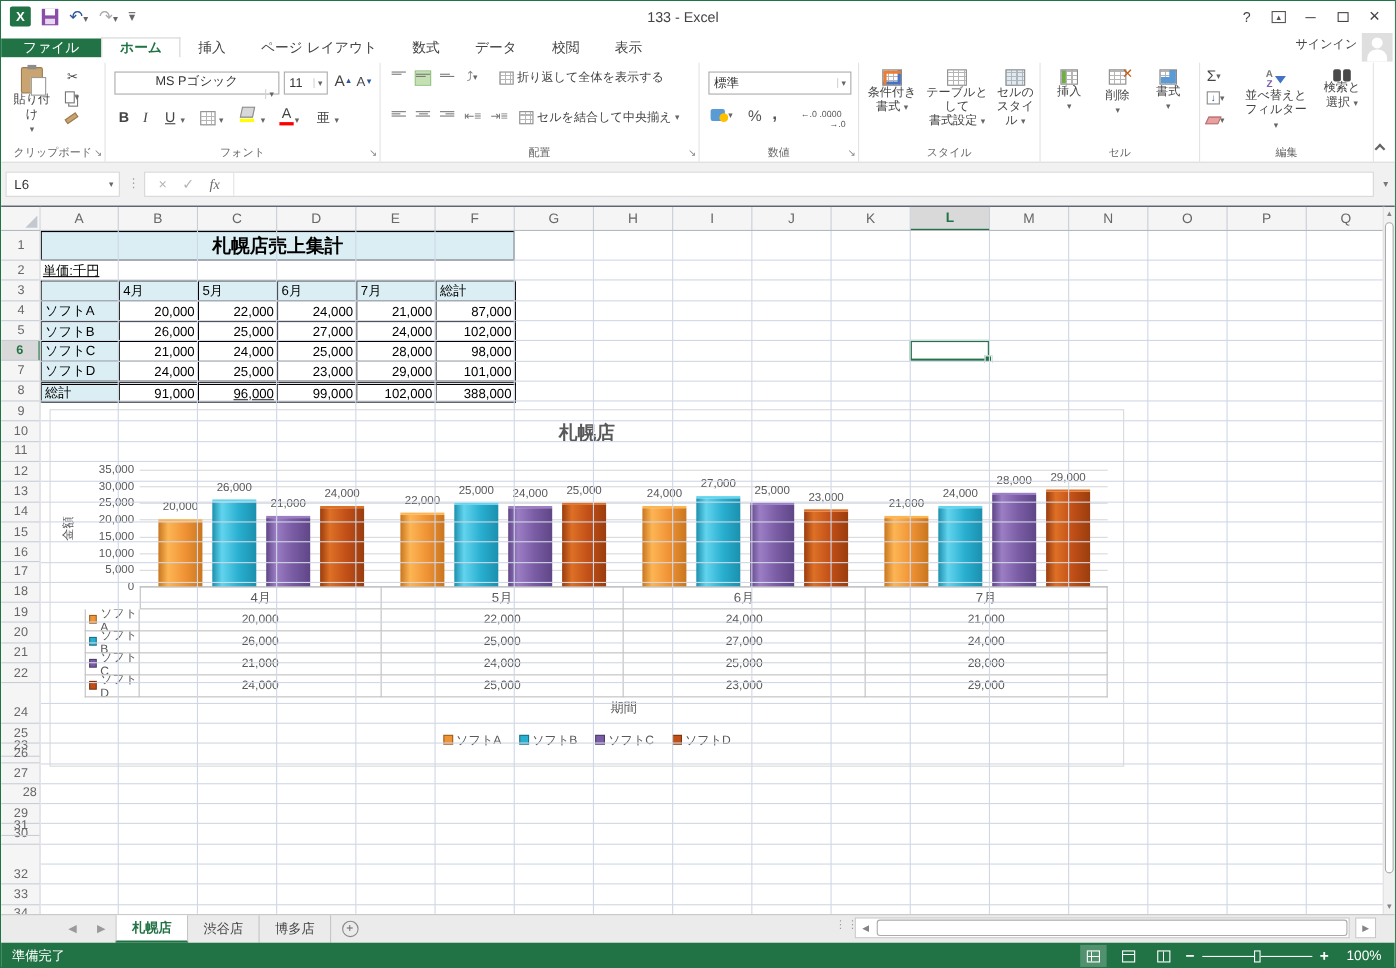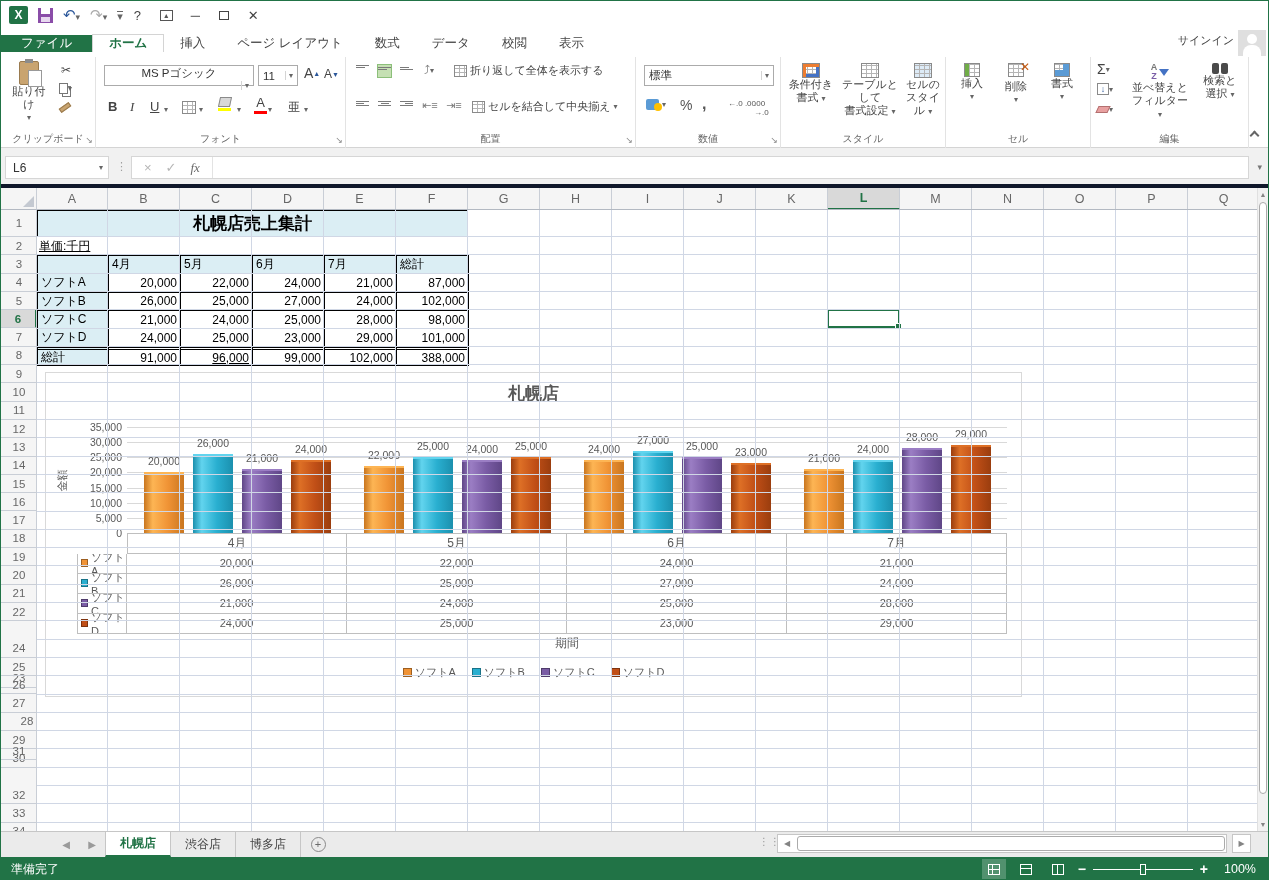--- a/index.html
+++ b/index.html
@@ -52,21 +52,21 @@
   .colorbar{display:block;width:13px;height:3px;margin-top:1px;}
   .valign-ico{width:13px;height:12px;display:flex;flex-direction:column;gap:1px;}
   .valign-ico i{display:block;height:1px;background:#7A7A7A;}
   .hl{background:#C5E0B3;outline:1px solid #8CBF7A;}
   .funnel{width:0;height:0;border-left:5px solid transparent;border-right:5px solid transparent;border-top:7px solid #4472C4;}
   .binoc{width:16px;height:11px;position:relative;}
   .binoc:before,.binoc:after{content:"";position:absolute;top:0;width:7px;height:11px;background:#4A4A4A;border-radius:2px;}
   .binoc:before{left:0;} .binoc:after{right:0;}
   .collapse-chev{position:absolute;right:10px;bottom:8px;width:7px;height:7px;border-left:2px solid #666;border-top:2px solid #666;transform:rotate(45deg);}
   
-  #fbar{position:absolute;left:0;top:147px;width:100%;height:40px;background:#F1F1F1;border-bottom:4px solid #0f172a;}
+  #fbar{position:absolute;left:0;top:147px;width:100%;height:40px;background:#F1F1F1;border-bottom:1px solid #0f172a;}
   #namebox{position:absolute;left:4px;top:8px;width:104px;height:23px;background:#fff;border:1px solid #D6D6D6;display:flex;align-items:center;font-size:12px;color:#333;padding-left:7px;}
   #namebox .dd{margin-left:auto;padding:0 5px;color:#666;}
   #fdots{position:absolute;left:115px;top:12px;color:#A0A0A0;font-size:11px;letter-spacing:0;}
   #fxwrap{position:absolute;left:130px;top:8px;width:1118px;height:23px;background:#fff;border:1px solid #D6D6D6;display:flex;align-items:center;}
   #fxbtns{display:flex;align-items:center;gap:14px;padding:0 12px;border-right:1px solid #E3E3E3;height:100%;}
   #fxbtns .gray{color:#B5B5B5;font-size:13px;}
   .fx{font-family:"Liberation Serif",serif;font-style:italic;color:#6A6A6A;font-size:13px;}
   #fvalue{flex:1;font-size:12px;color:#333;padding-left:6px;}
   #fexpand{position:absolute;right:6px;top:14px;color:#777;font-size:9px;}
   
@@ -149,20 +149,21 @@
 <div id="app">
 
   <div id="titlebar">
     <div class="qat">
       <span class="xl-logo">X</span>
       <span class="save-ico"></span>
       <span><span class="undo-ico">↶</span><span class="qat-dd">▾</span></span>
       <span><span class="redo-ico">↷</span><span class="qat-dd">▾</span></span>
       <span class="qat-more">▾</span>
     </div>
+    <div class="win-title">133 - Excel</div>
     <div class="win-controls">
       <span class="win-btn">?</span>
       <span class="win-btn">
           <span class="ribbon-display-ico">▴</span>
         </span>
       <span class="win-btn">─</span>
       <span class="win-btn">
           <span class="max-box"></span>
         </span>
       <span class="win-btn">✕</span>

